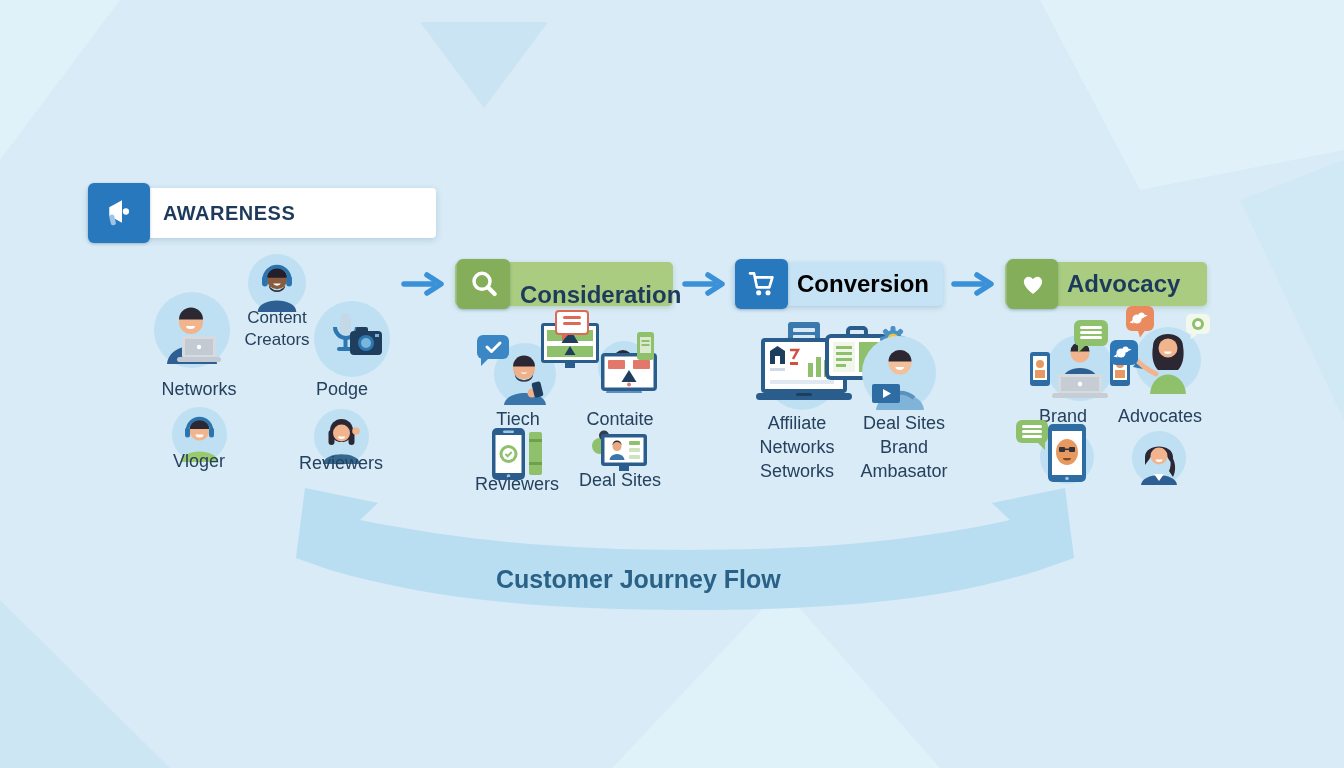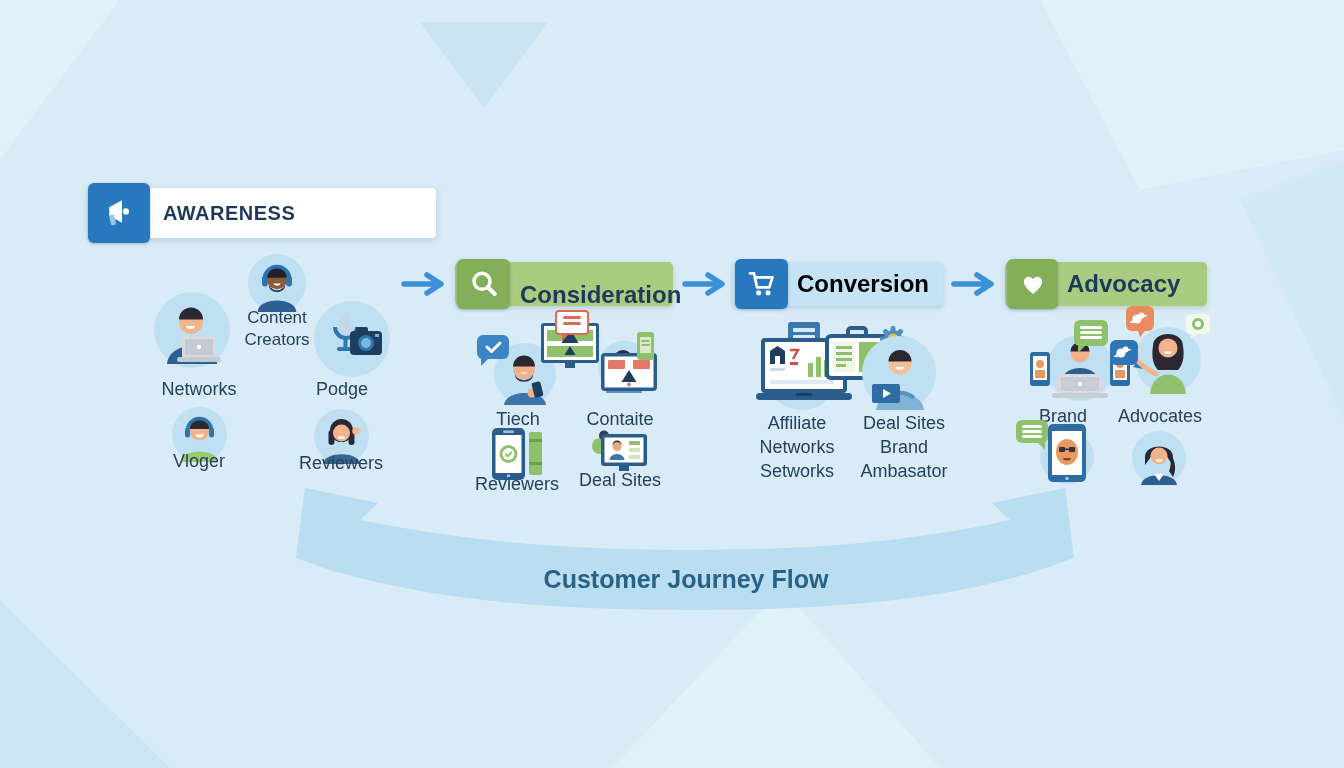--- a/index.html
+++ b/index.html
@@ -24,21 +24,21 @@
 <div class="poly" style="left:0;top:0;width:1344px;height:768px;background:rgba(190,221,240,.5);clip-path:polygon(420px 22px,548px 22px,484px 108px)"></div>
 <div class="poly" style="left:0;top:0;width:1344px;height:768px;background:rgba(226,243,251,.8);clip-path:polygon(1040px 0,1344px 0,1344px 150px,1140px 190px)"></div>
 <div class="poly" style="left:0;top:0;width:1344px;height:768px;background:rgba(205,231,245,.6);clip-path:polygon(1240px 200px,1344px 160px,1344px 420px)"></div>
 <div class="poly" style="left:0;top:0;width:1344px;height:768px;background:rgba(198,226,243,.6);clip-path:polygon(0 600px,170px 768px,0 768px)"></div>
 <div class="poly" style="left:0;top:0;width:1344px;height:768px;background:rgba(224,242,250,.9);clip-path:polygon(612px 768px,782px 588px,940px 768px)"></div>
 <div class="poly" style="left:0;top:0;width:1344px;height:768px;background:rgba(226,243,251,.7);clip-path:polygon(0 0,120px 0,0 160px)"></div>
 
 <svg class="abs" style="left:0;top:0" width="1344" height="768" viewBox="0 0 1344 768">
   <path d="M305,488 L378,503 L360,520 C470,542 570,550 690,550 C810,550 910,542 1010,520 L992,503 L1065,488 L1074,558 L1040,570 C940,602 820,610 690,610 C560,610 440,602 330,570 L296,558 Z" fill="#b9ddf1"></path>
 </svg>
-<div class="abs" style="left:496px;top:564px;width:380px;text-align:center;font-size:25px;font-weight:600;color:#2a6186;line-height:30px">Customer Journey Flow</div>
+<div class="abs" style="left:496px;top:564px;width:380px;font-size:25px;font-weight:600;color:#2a6186;line-height:30px">Customer Journey Flow</div>
 
 <div class="stage-box" style="left:88px;top:188px;width:348px;height:50px;background:#ffffff;box-shadow:0 2px 6px rgba(80,120,160,.25);border-radius:4px"></div>
 <div class="stage-icon" style="left:88px;top:183px;width:62px;height:60px;background:#2878bd">
   <svg width="40" height="36" viewBox="0 0 24 24">
     <path d="M5.5 8.2 L14 3.5 V18.5 L5.5 13.8 Z" fill="#fff"></path>
     <circle cx="16.6" cy="11" r="2.1" fill="#fff"></circle>
     <rect x="6" y="13" width="3.4" height="7.2" rx="1.6" fill="#9fc5e4" transform="rotate(-14 7.7 16.5)"></rect>
   </svg>
 </div>
 <div class="stage-title" style="left:163px;top:188px;line-height:50px;font-size:20px;letter-spacing:.5px">AWARENESS</div>

